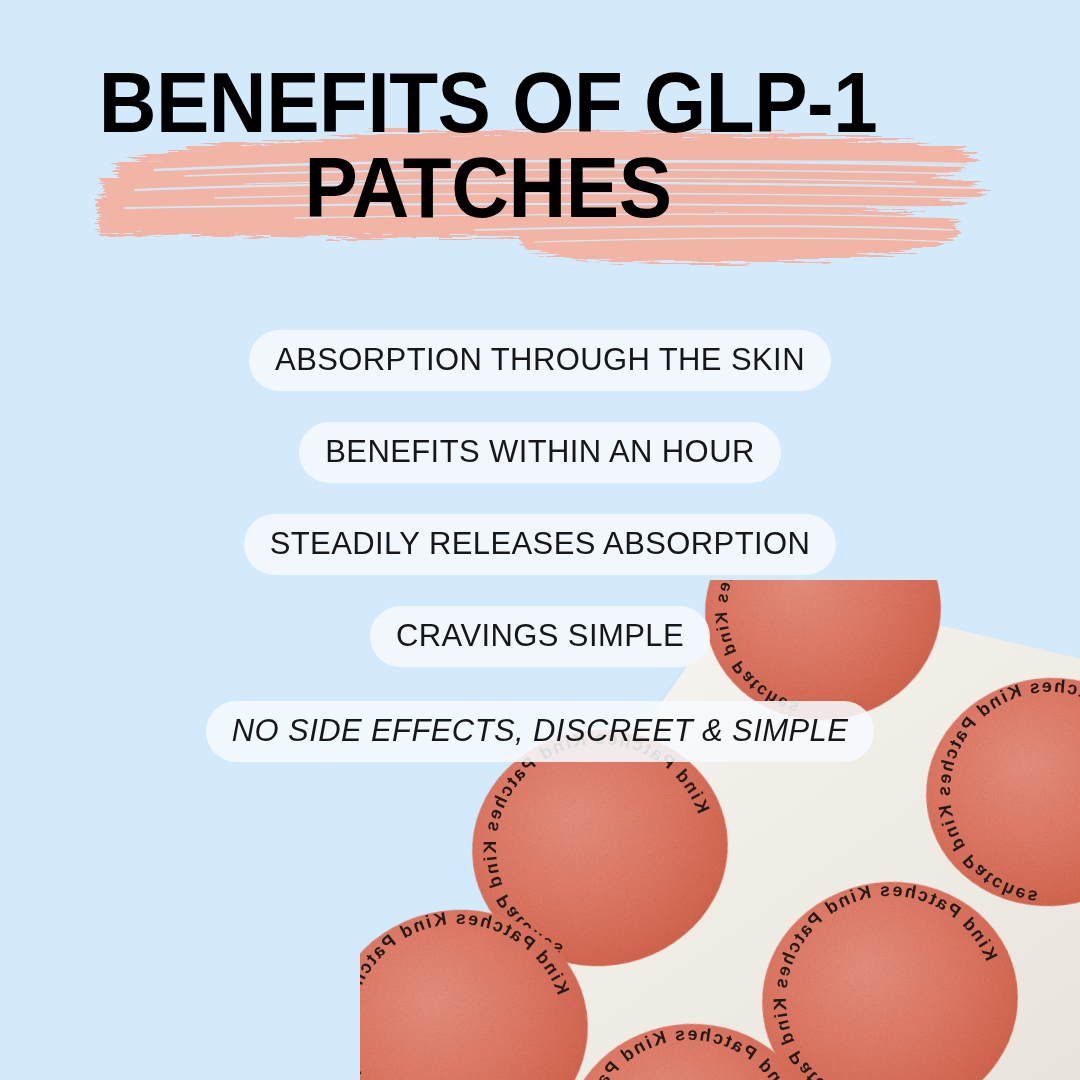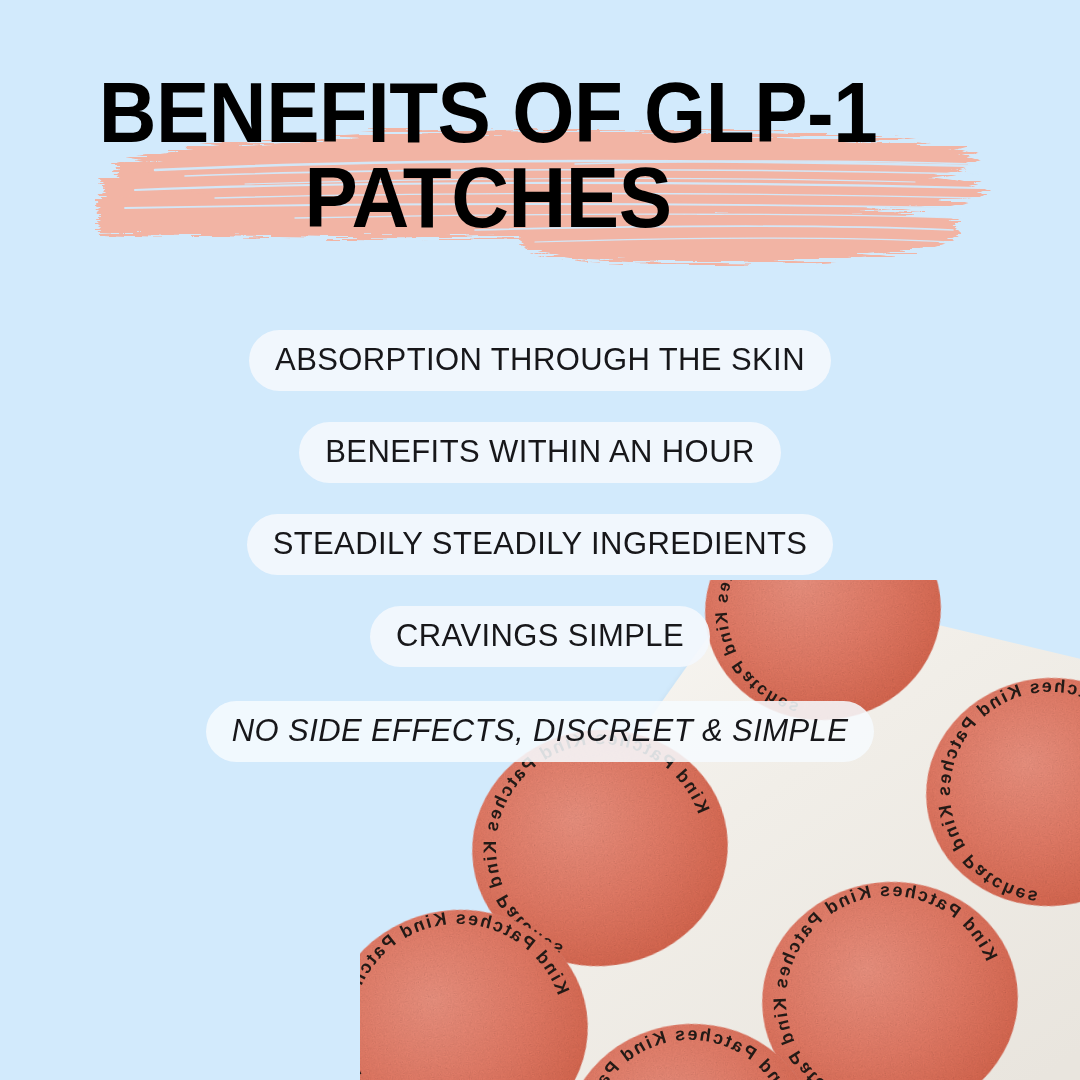--- a/index.html
+++ b/index.html
@@ -38,21 +38,21 @@
     left: 95px;
     top: 118px;
     width: 900px;
     height: 160px;
   }
   #brush-stroke svg { display: block; }
 
   #title-block {
     position: absolute;
     left: 0;
-    top: 70px;
+    top: 60px;
     width: 976px;
     text-align: center;
     z-index: 5;
   }
   .title-line {
     display: block;
     color: #000000;
     font-family: "Liberation Sans Narrow", "Liberation Sans", sans-serif;
     font-weight: 700;
     font-size: 86px;
@@ -255,21 +255,21 @@
   </div>
 
   <div id="benefits">
     <div class="pill-row" id="r1">
       <span class="pill">ABSORPTION THROUGH THE SKIN</span>
     </div>
     <div class="pill-row" id="r2">
       <span class="pill">BENEFITS WITHIN AN HOUR</span>
     </div>
     <div class="pill-row" id="r3">
-      <span class="pill">STEADILY STEADILY INGREDIENTS</span>
+      <span class="pill">STEADILY RELEASES ABSORPTION</span>
     </div>
     <div class="pill-row" id="r4">
       <span class="pill">CRAVINGS SIMPLE</span>
     </div>
     <div class="pill-row" id="r5">
       <span class="pill translucent">NO SIDE EFFECTS, DISCREET &amp; SIMPLE</span>
     </div>
   </div>
 
 </div>

